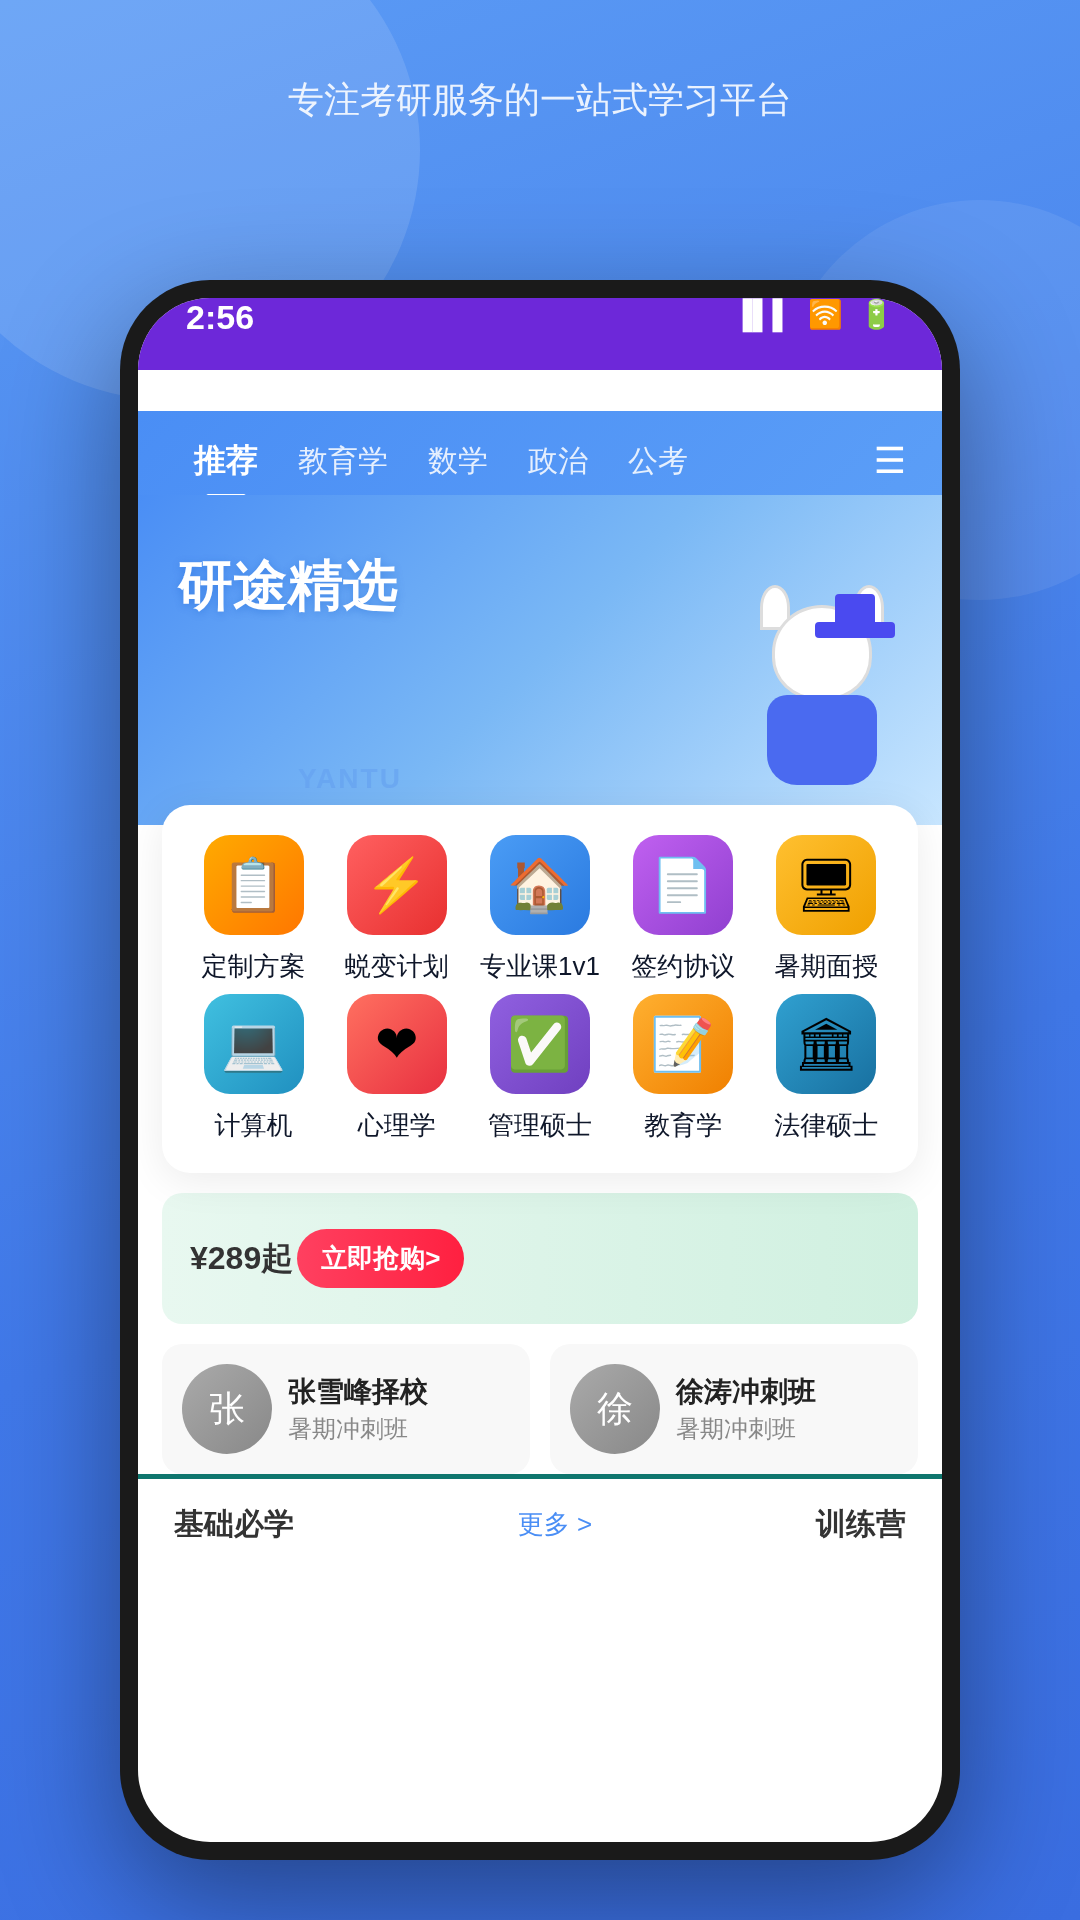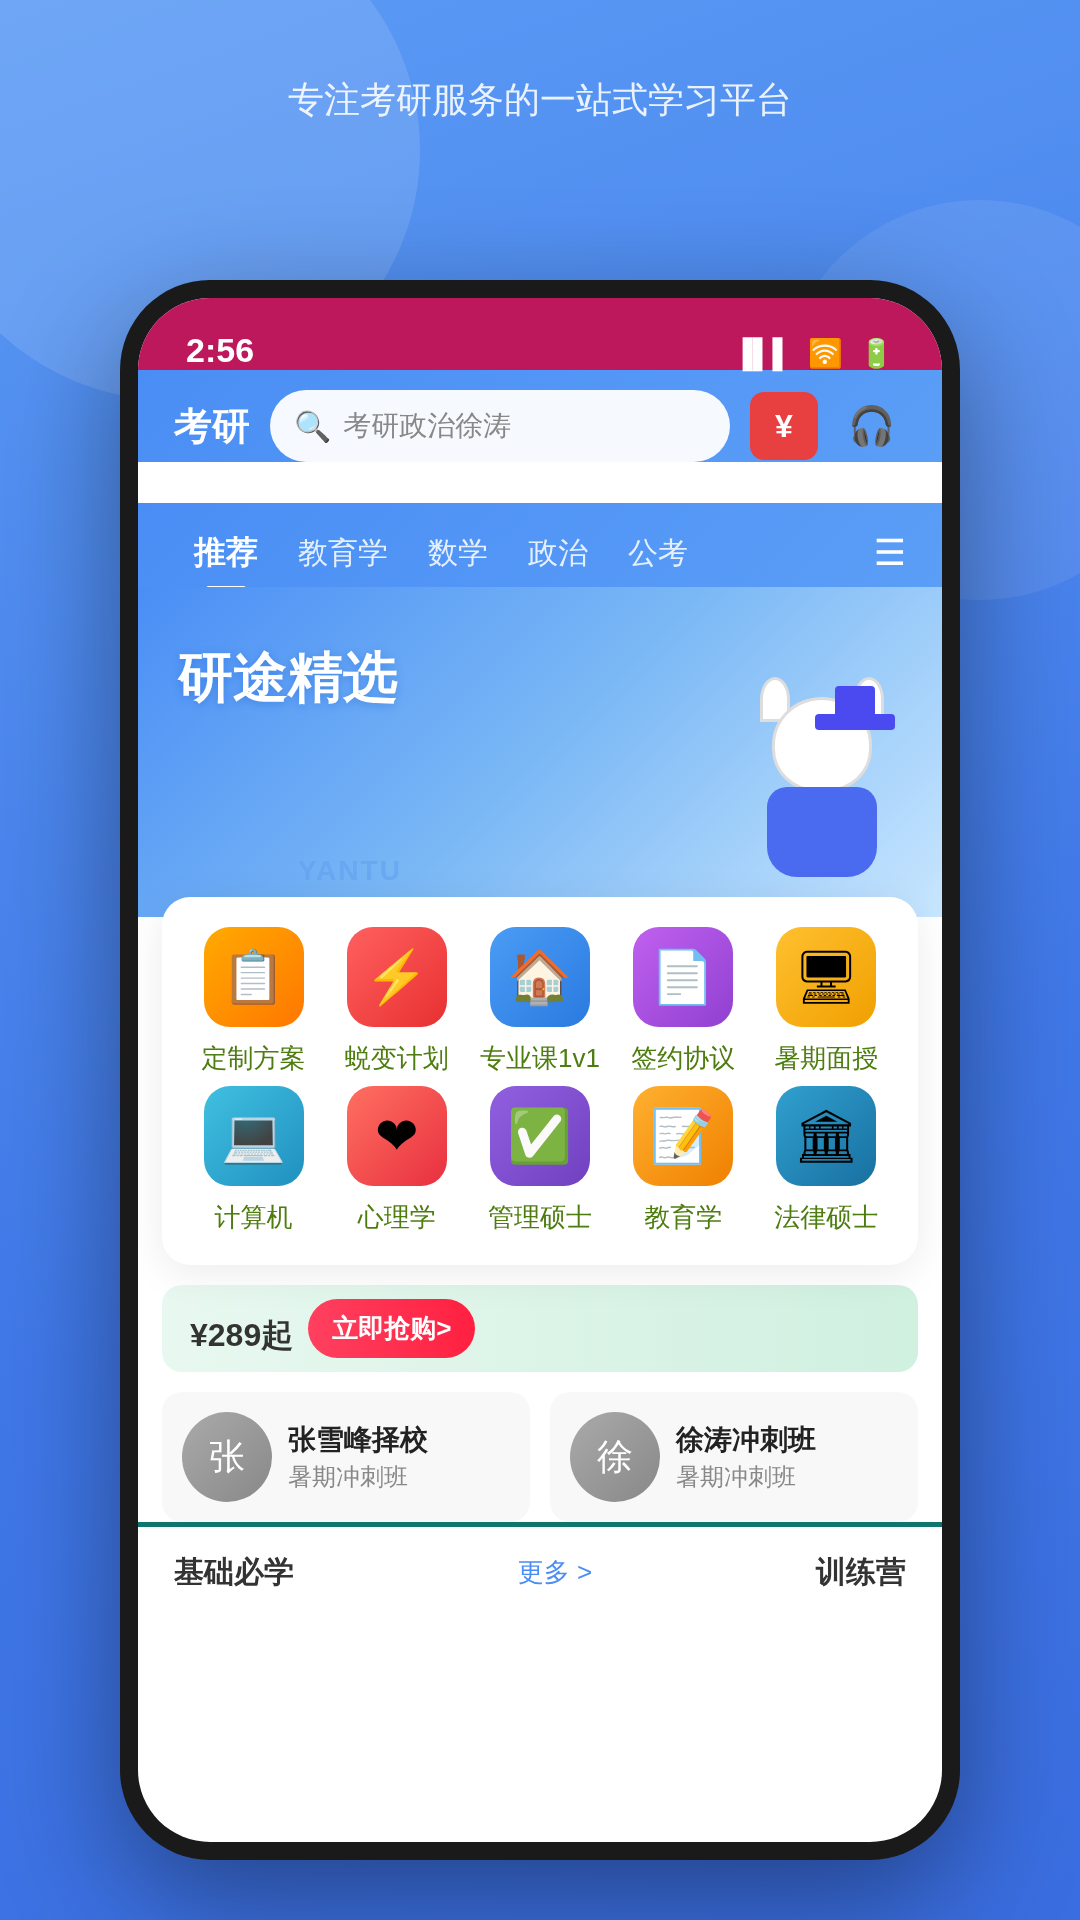--- a/index.html
+++ b/index.html
@@ -77,24 +77,24 @@
       width: 100%;
       height: 100%;
       background: #fff;
       border-radius: 72px;
       overflow: hidden;
       position: relative;
     }
 
     
     .status-bar {
-      background: #be185d;
+      background: #6d28d9;
       height: 72px;
       display: flex;
-      align-items: flex-end;
+      align-items: flex-start;
       justify-content: space-between;
       padding: 0 48px;
       gap: 39px;
     }
     .status-time {
       color: #fff;
       font-size: 34px;
       font-weight: 600;
     }
     .status-icons {
@@ -313,44 +313,44 @@
       width: 100px;
       height: 100px;
       border-radius: 26px;
       display: flex;
       align-items: center;
       justify-content: center;
       font-size: 52px;
     }
     .quick-label {
       font-size: 26px;
-      color: #4d7c0f;
+      color: #0f172a;
       text-align: center;
       white-space: nowrap;
     }
     .icon-orange { background: linear-gradient(135deg, #ffaa00, #ff7700); }
     .icon-red { background: linear-gradient(135deg, #ff6060, #e83030); }
     .icon-blue { background: linear-gradient(135deg, #4a9cf5, #2a7ae0); }
     .icon-purple { background: linear-gradient(135deg, #c060f0, #9040d0); }
     .icon-gold { background: linear-gradient(135deg, #ffc030, #f0a000); }
     .icon-cyan { background: linear-gradient(135deg, #40c0e0, #2090c0); }
     .icon-pink-red { background: linear-gradient(135deg, #ff7060, #e83040); }
     .icon-violet { background: linear-gradient(135deg, #9060e0, #7040c0); }
     .icon-amber { background: linear-gradient(135deg, #ffb030, #f08000); }
     .icon-teal { background: linear-gradient(135deg, #30a0d0, #1870a0); }
 
     
     .promo-banner {
       background: linear-gradient(90deg, #e8f8f0 0%, #d0f0e0 100%);
       margin: 20px 24px 0 24px;
       border-radius: 20px;
-      padding: 14px 28px;
-      display: flex;
-      align-items: flex-end;
-      gap: 15px;
+      padding: 36px 28px;
+      display: flex;
+      align-items: center;
+      gap: 4px;
     }
     .promo-price {
       font-size: 32px;
       color: #333;
       font-weight: 600;
     }
     .promo-btn {
       background: linear-gradient(90deg, #ff4060, #ff2040);
       color: #fff;
       font-size: 26px;
@@ -445,33 +445,20 @@
 
     <div class="status-bar">
       <span class="status-time">2:56</span>
       <div class="status-icons">
         <span class="signal-icon">▐▌▌</span>
         <span class="wifi-icon">🛜</span>
         <span class="battery-icon">🔋</span>
       </div>
     </div>
 
-    <div class="app-header">
-      <div class="app-logo">考研</div>
-      <div class="search-bar">
-        <span class="search-icon-inner">🔍</span>
-        <span class="search-text">考研政治徐涛</span>
-      </div>
-      <div class="header-btn-red">
-        <span>¥</span>
-      </div>
-      <div class="header-btn-headphone">
-        <span>🎧</span>
-      </div>
-    </div>
 
     <div class="nav-tabs">
       <div class="nav-tab active">
         <span>推荐</span>
       </div>
       <div class="nav-tab">
         <span>教育学</span>
       </div>
       <div class="nav-tab">
         <span>数学</span>

